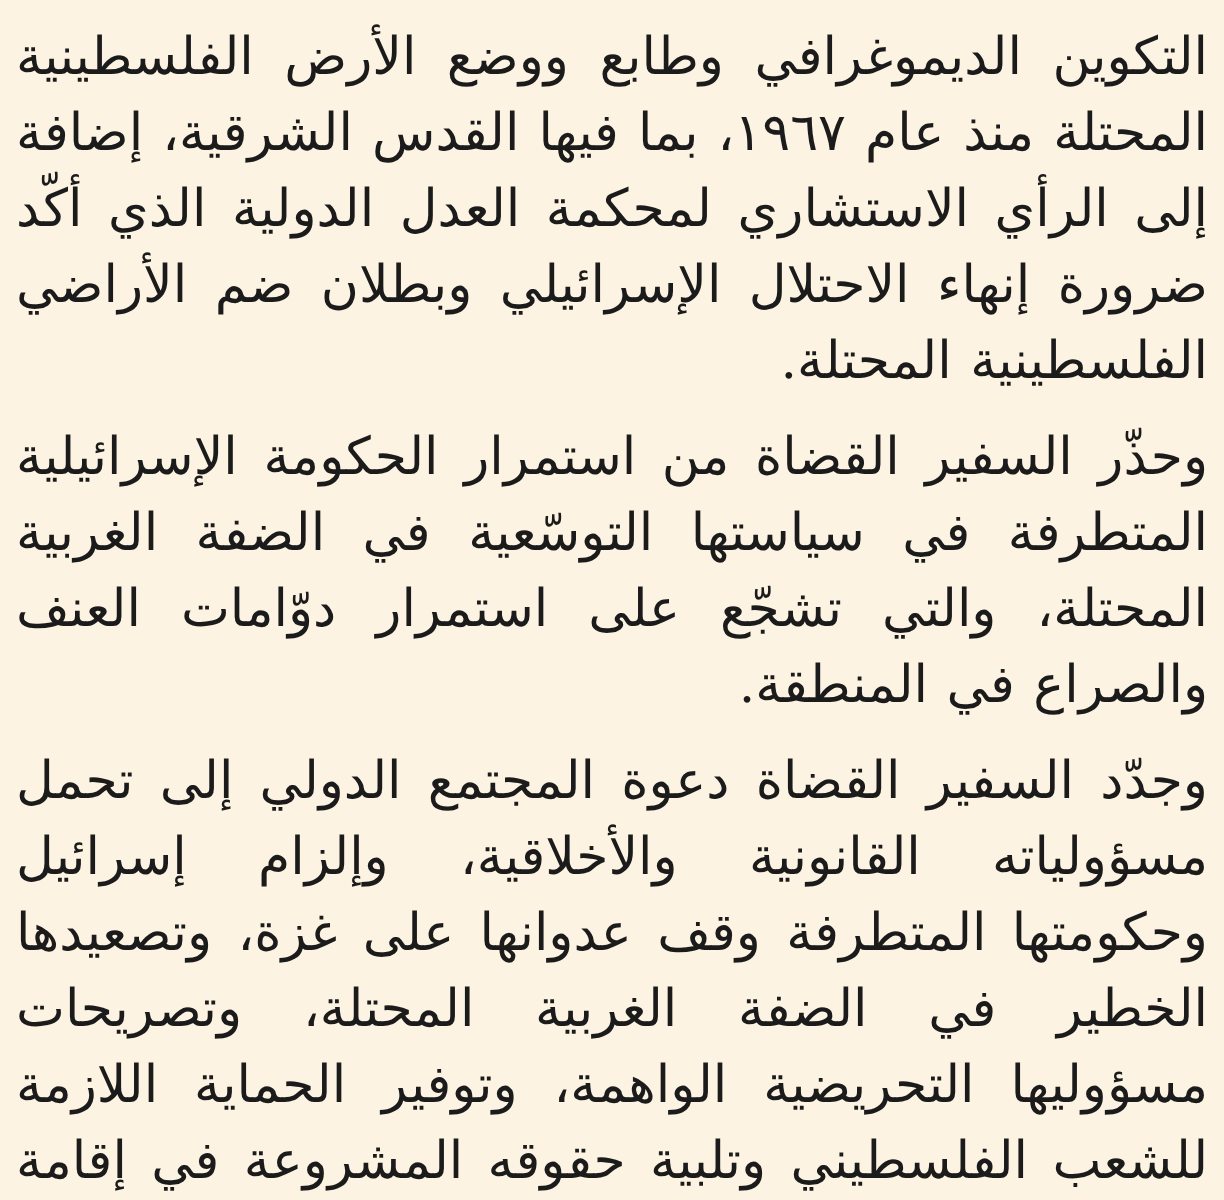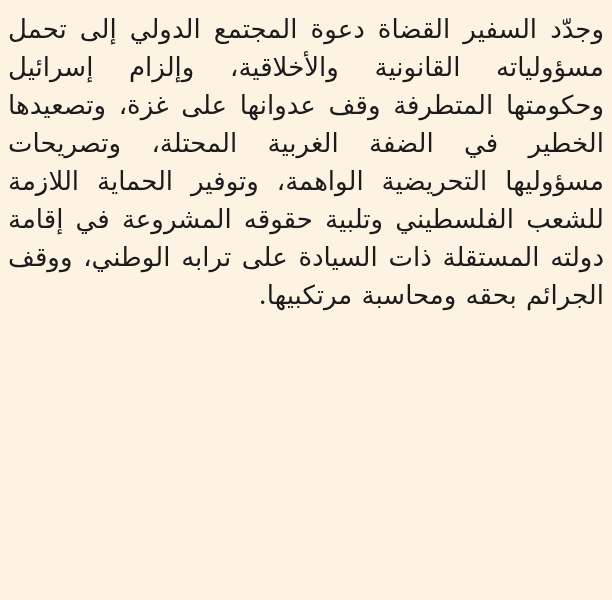--- a/index.html
+++ b/index.html
@@ -27,14 +27,16 @@
     text-align: justify;
     text-align-last: auto;
     word-spacing: 1px;
     -webkit-font-smoothing: antialiased;
   }
 </style>
 </head>
 <body>
 
 <div class="article">
+  <p>التكوين الديموغرافي وطابع ووضع الأرض الفلسطينية المحتلة منذ عام ١٩٦٧، بما فيها القدس الشرقية، إضافة إلى الرأي الاستشاري لمحكمة العدل الدولية الذي أكّد ضرورة إنهاء الاحتلال الإسرائيلي وبطلان ضم الأراضي الفلسطينية المحتلة.</p>
+  <p>وحذّر السفير القضاة من استمرار الحكومة الإسرائيلية المتطرفة في سياستها التوسّعية في الضفة الغربية المحتلة، والتي تشجّع على استمرار دوّامات العنف والصراع في المنطقة.</p>
   <p>وجدّد السفير القضاة دعوة المجتمع الدولي إلى تحمل مسؤولياته القانونية والأخلاقية، وإلزام إسرائيل وحكومتها المتطرفة وقف عدوانها على غزة، وتصعيدها الخطير في الضفة الغربية المحتلة، وتصريحات مسؤوليها التحريضية الواهمة، وتوفير الحماية اللازمة للشعب الفلسطيني وتلبية حقوقه المشروعة في إقامة دولته المستقلة ذات السيادة على ترابه الوطني، ووقف الجرائم بحقه ومحاسبة مرتكبيها.</p>
 </div>
 
 </body></html>

